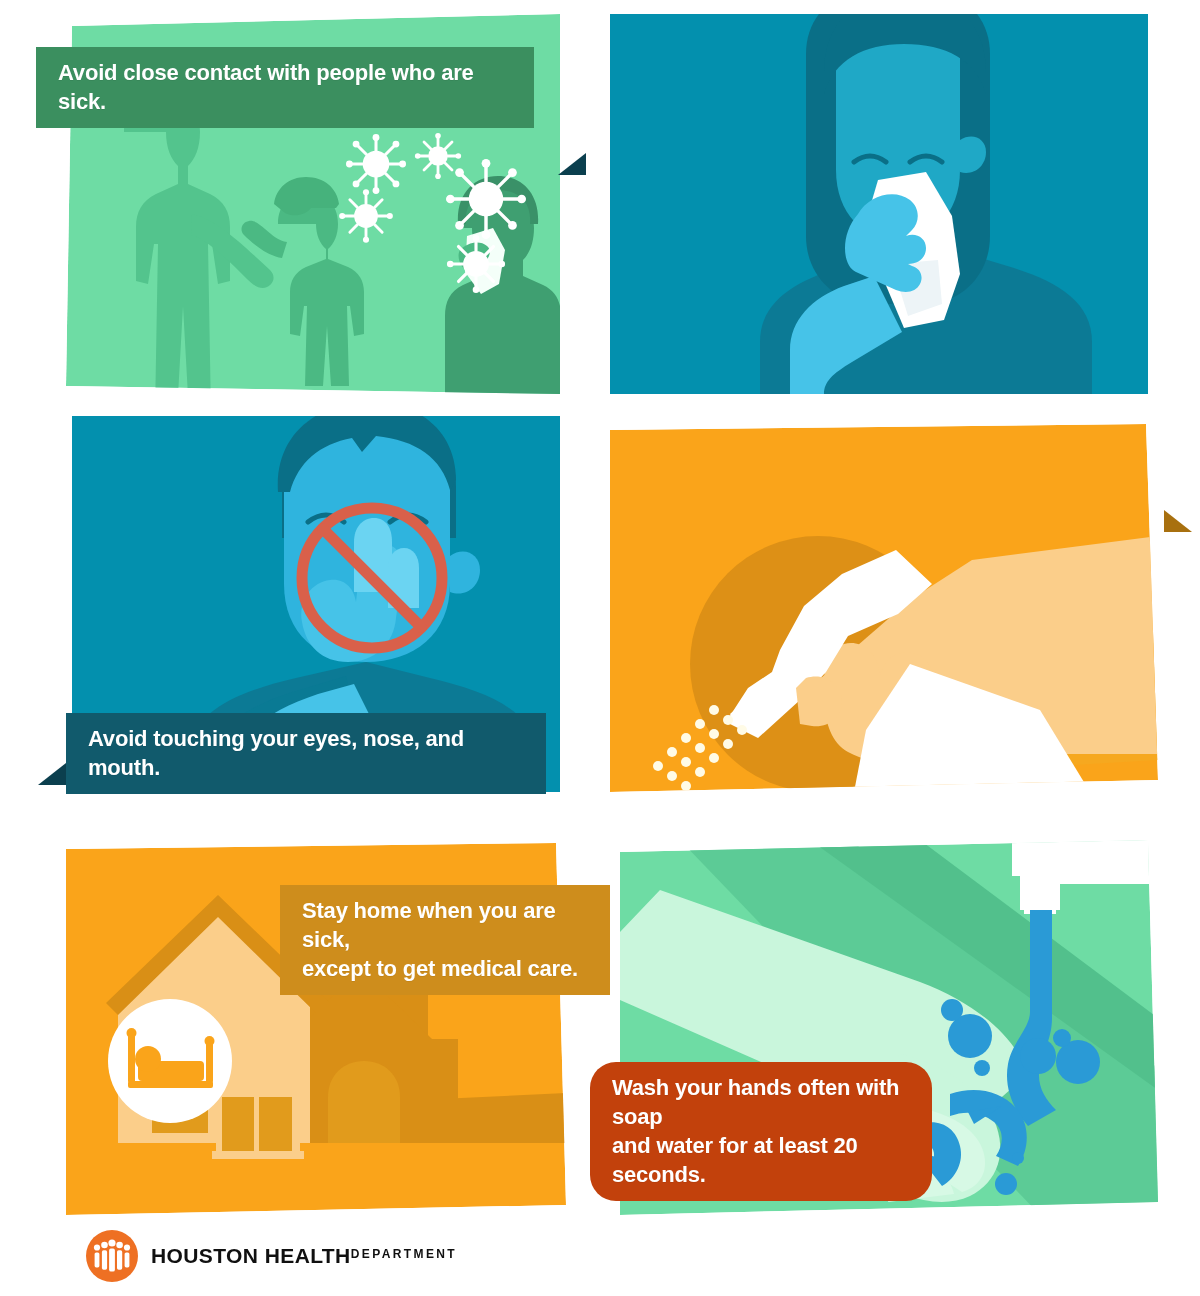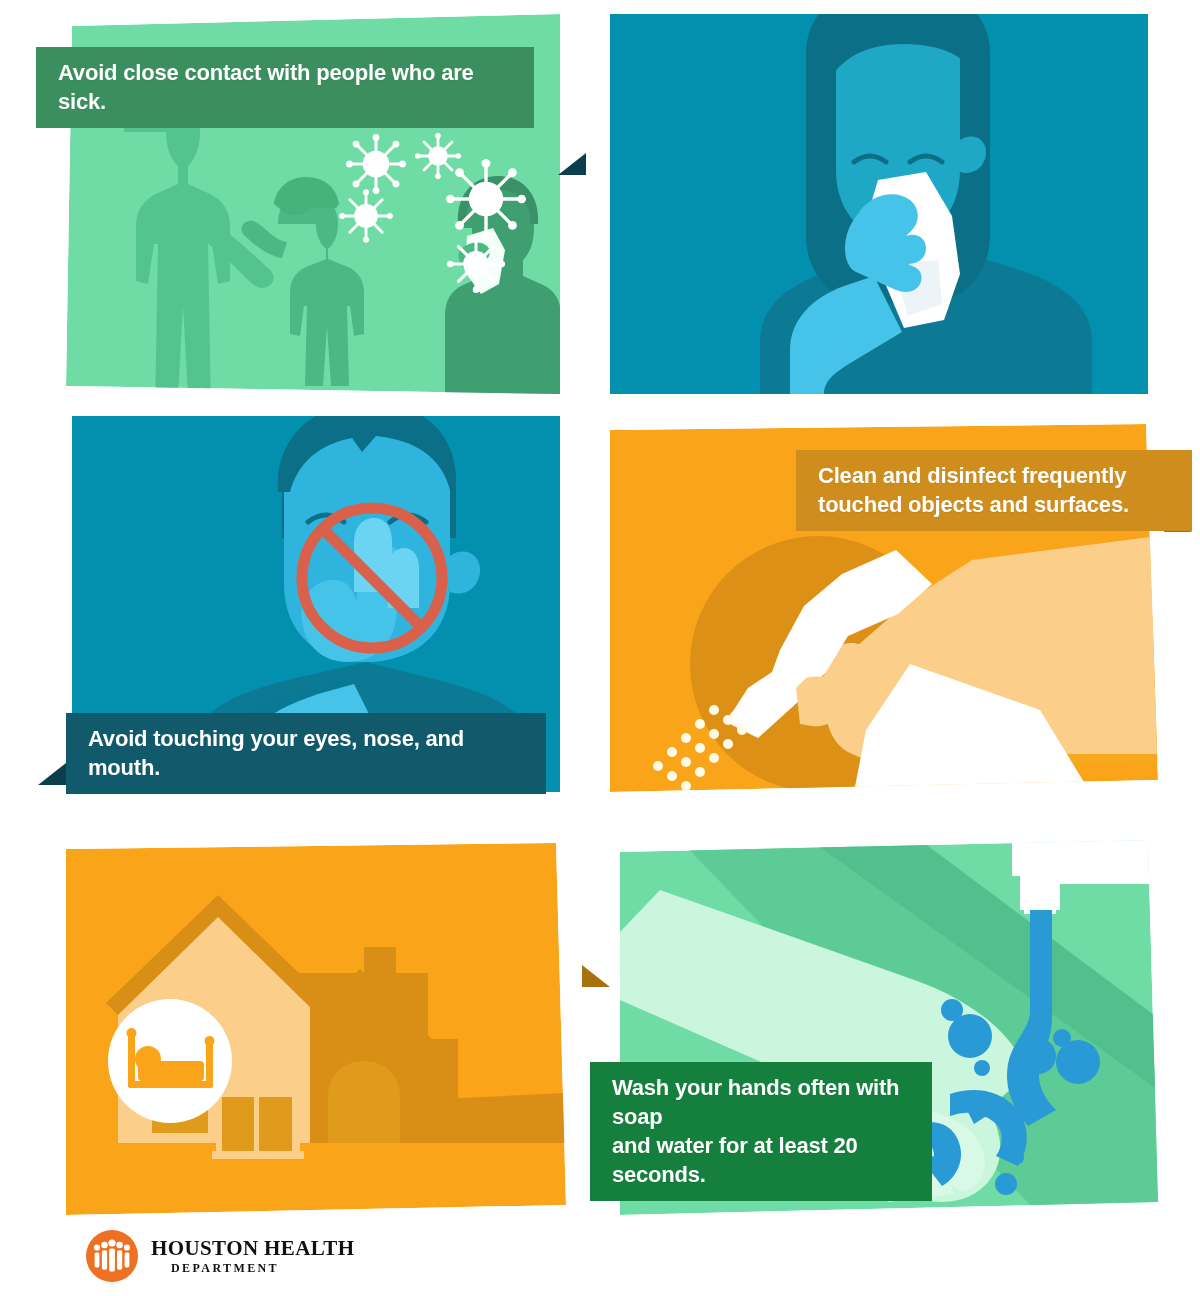--- a/index.html
+++ b/index.html
@@ -44,28 +44,28 @@
   
   .tail-right {
     border-top: 22px solid transparent;
     border-left: 28px solid currentColor;
   }
 
   
   #footer { position: absolute; left: 0; top: 1216px; width: 1200px; height: 80px; }
   .logo-wrap { position: absolute; left: 86px; top: 14px; display: flex; align-items: center; gap: 13px; }
   .logo-mark { width: 52px; height: 52px; display: block; }
-  .logo-text { display: flex; flex-direction: column; justify-content: center; font-family: Liberation Serif, serif; }
+  .logo-text { display: flex; justify-content: center; }
   .logo-title {
     font-size: 21px; font-weight: 700; color: #101010;
     letter-spacing: 0.4px; line-height: 1.05;
   }
   .logo-sub {
     font-size: 12px; font-weight: 700; color: #101010;
-    letter-spacing: 2.4px; line-height: 1.2; margin-top: 2px; margin-left: 20px;
+    letter-spacing: 2.4px; line-height: 1.2; margin-top: 2px;
   }
 </style>
 </head>
 <body>
 
 <div id="poster">
 
   <div class="panel" style="left:66px; top:14px; width:494px; height:380px;">
     <div class="panel-bg">
       <svg viewBox="0 0 494 380" preserveAspectRatio="none" aria-hidden="true">
@@ -353,24 +353,20 @@
             <circle cx="132" cy="306" r="5"></circle>
               <circle cx="118" cy="320" r="5"></circle>
             <circle cx="104" cy="334" r="5"></circle>
               <circle cx="90" cy="348" r="5"></circle>
             <circle cx="76" cy="362" r="5"></circle>
           </g>
         </g>
       </svg>
     </div>
     <i class="tail tail-right" style="color:#A8700F; right:-34px; top:86px;"></i>
-    <div class="banner" style="right:-34px; top:26px; width:396px; background:#CE8D1C; font-size:22px; text-align:left;">
-      <span class="banner-text">Clean and disinfect frequently
-touched objects and surfaces.</span>
-    </div>
   </div>
 
   <div class="panel" style="left:66px; top:843px; width:500px; height:372px;">
     <div class="panel-bg">
       <svg viewBox="0 0 500 372" preserveAspectRatio="none" aria-hidden="true">
         <defs>
             <clipPath id="clip5">
               <path d="M0,6 L490,0 L500,362 L0,372 Z"></path>
             </clipPath>
           </defs>
@@ -409,20 +405,24 @@
             <rect x="140" y="200" width="7" height="40" rx="2"></rect>
             <circle cx="143.5" cy="198" r="5"></circle>
             <rect x="62" y="238" width="85" height="7" rx="2"></rect>
             <rect x="72" y="218" width="66" height="20" rx="4"></rect>
             <circle cx="82" cy="216" r="13"></circle>
           </g>
         </g>
       </svg>
     </div>
     <i class="tail tail-right" style="color:#A8700F; right:-44px; top:122px;"></i>
+    <div class="banner" style="right:-44px; top:42px; width:330px; background:#CE8D1C; font-size:22px;">
+      <span class="banner-text">Stay home when you are sick,
+except to get medical care.</span>
+    </div>
   </div>
 
   <div class="panel" style="left:620px; top:840px; width:538px; height:375px;">
     <div class="panel-bg">
       <svg viewBox="0 0 538 375" preserveAspectRatio="none" aria-hidden="true">
         <defs>
             <clipPath id="clip6">
               <path d="M0,12 L528,0 L538,362 L0,375 Z"></path>
             </clipPath>
           </defs>
@@ -461,21 +461,21 @@
             <path d="M300,284 c20,-6 36,4 40,22 c4,16 -4,32 -18,40 l-14,-18
                      c6,-6 8,-14 4,-20 c-4,-6 -12,-8 -20,-4 Z"></path>
             <circle cx="312" cy="322" r="6"></circle>
             <circle cx="386" cy="344" r="11"></circle>
             <circle cx="398" cy="318" r="6"></circle>
           </g>
         </g>
       </svg>
     </div>
     <i class="tail tail-left" style="color:#2E6F4A; left:-30px; top:302px;"></i>
-    <div class="banner" style="left:-30px; top:222px; width:342px; background:#15803d; font-size:22px;">
+    <div class="banner" style="left:-30px; top:222px; width:342px; background:#c2410c; font-size:22px;border-radius:26px;">
       <span class="banner-text">Wash your hands often with soap
 and water for at least 20 seconds.</span>
     </div>
   </div>
 
   <div id="footer">
 
     <div class="logo-wrap">
       <svg class="logo-mark" viewBox="0 0 52 52" aria-hidden="true">
         <circle cx="26" cy="26" r="26" fill="#EE7023"></circle>

